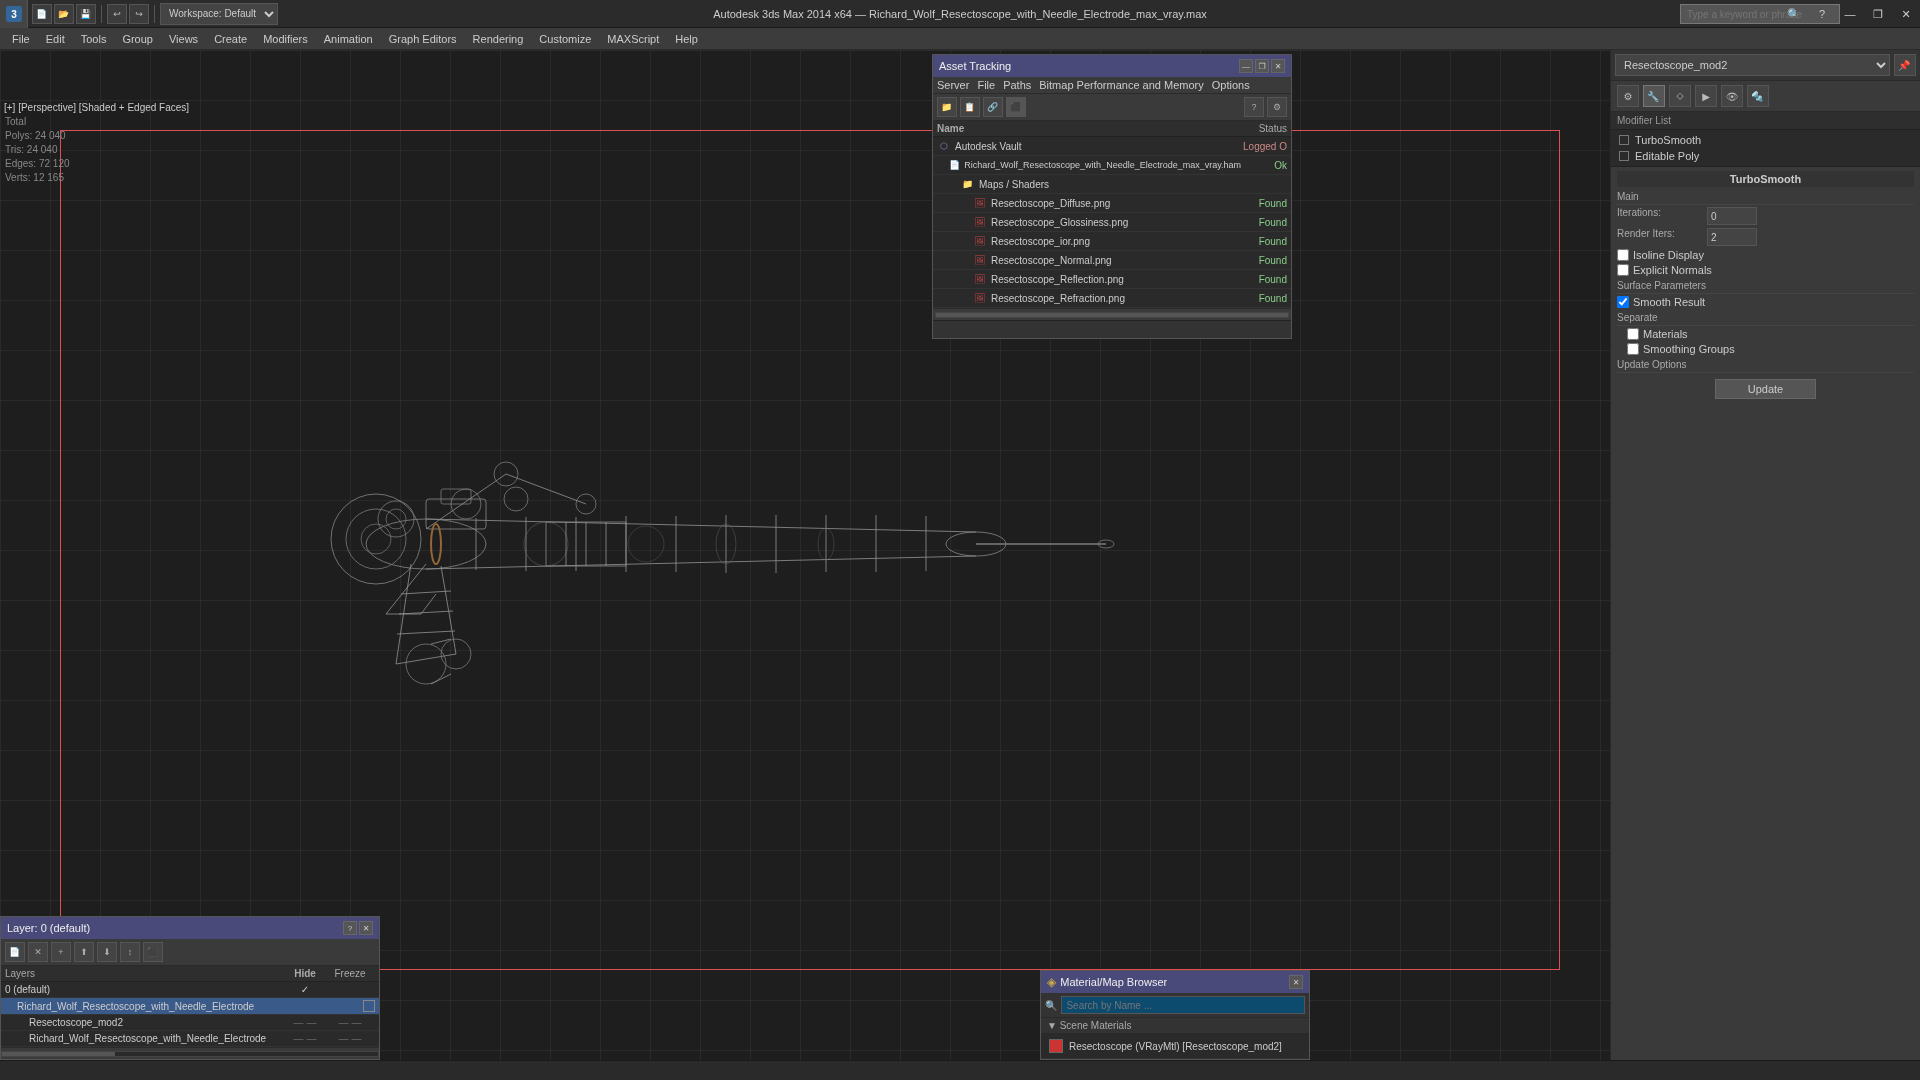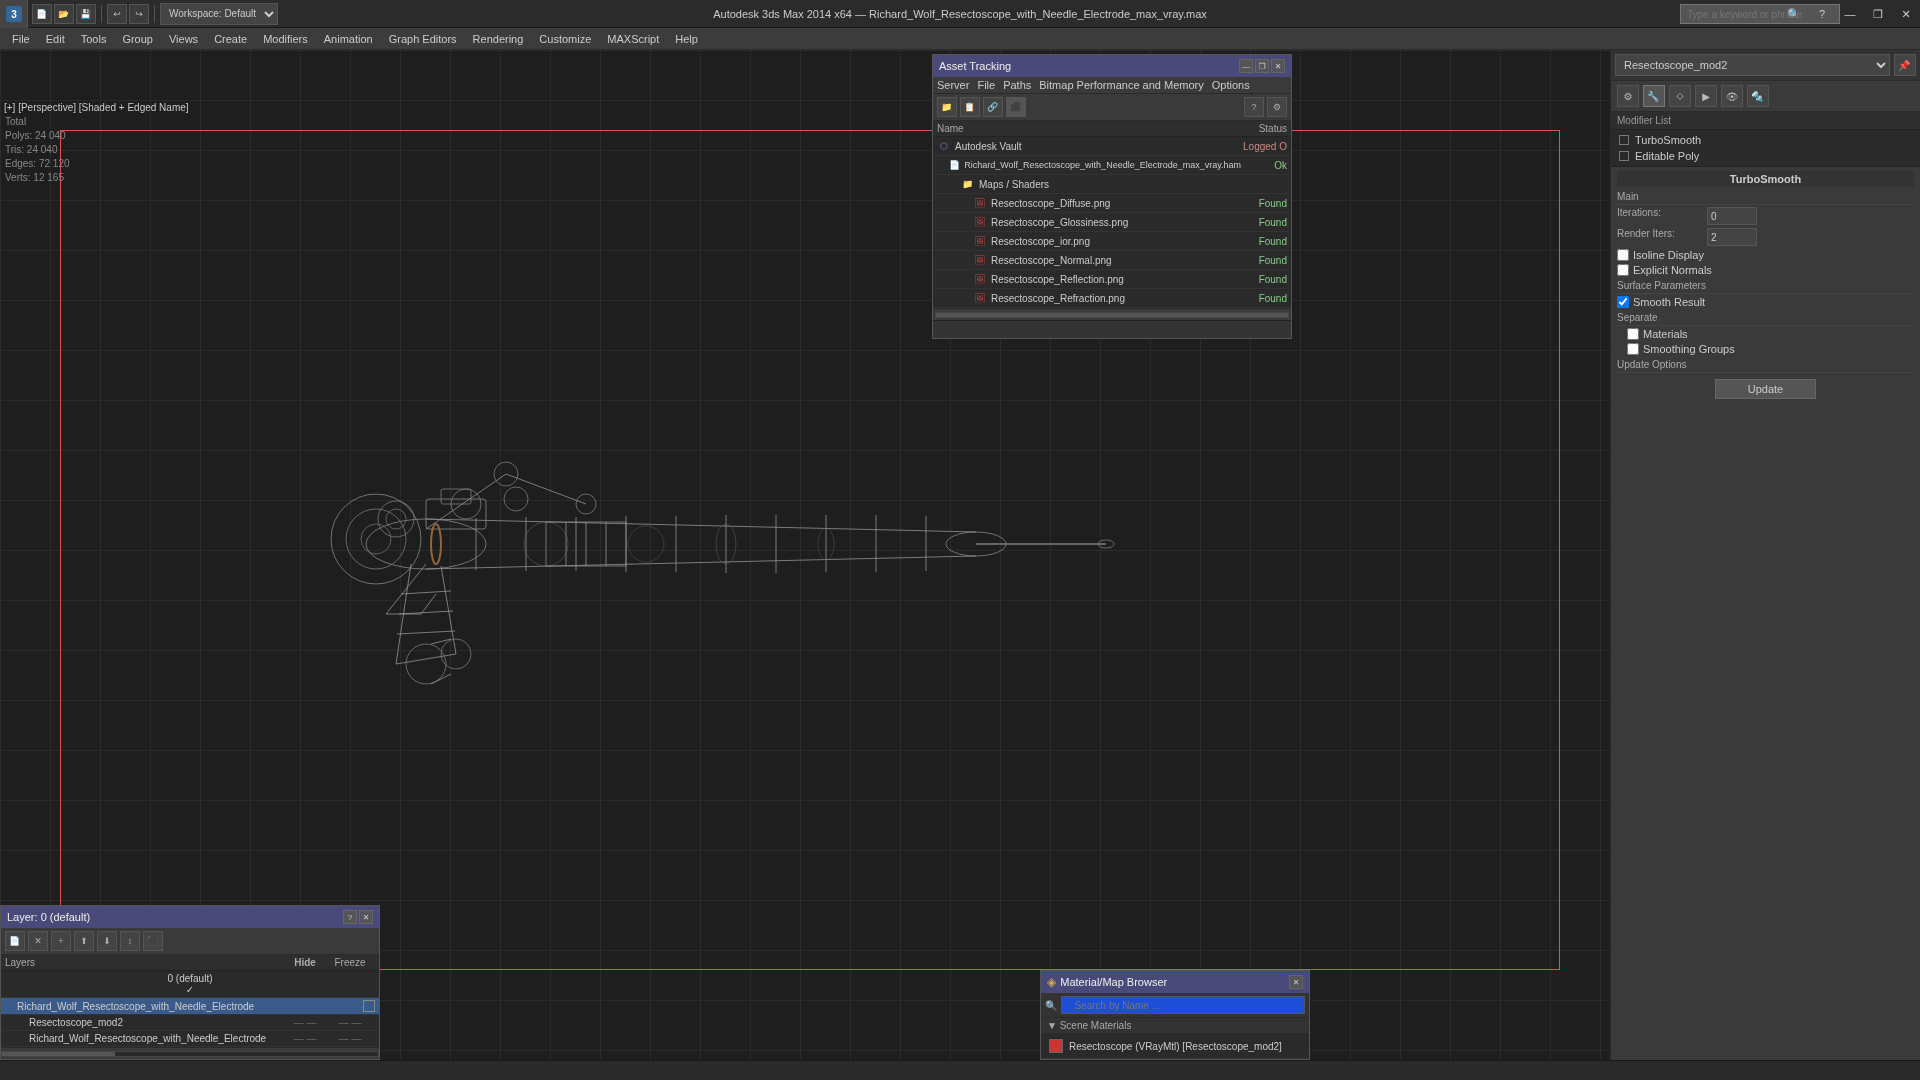--- a/index.html
+++ b/index.html
@@ -378,20 +378,21 @@
     .asset-table-header {
       display: flex;
       background: #2e2e2e;
       border-bottom: 1px solid #222;
       padding: 2px 4px;
     }
     .asset-col-name {
       flex: 1;
       font-size: 10px;
       color: #aaa;
+      font-weight: bold;
     }
     .asset-col-status {
       width: 80px;
       font-size: 10px;
       color: #aaa;
       text-align: right;
     }
     .asset-table {
       background: #2a2a2a;
       max-height: 180px;
@@ -481,21 +482,21 @@
     .layers-col-freeze { width: 50px; font-size: 10px; color: #aaa; text-align: center; }
     .layers-table { background: #2a2a2a; }
     .layers-row {
       display: flex;
       align-items: center;
       padding: 2px 4px;
       border-bottom: 1px solid #333;
       font-size: 10px;
     }
     .layers-row.active { background: #3a5a8a; }
-    .layers-indent-0 { padding-left: 4px; flex-direction: column; }
+    .layers-indent-0 { padding-left: 4px; }
     .layers-indent-1 { padding-left: 16px; }
     .layers-indent-2 { padding-left: 28px; }
     .layers-row-name { flex: 1; color: #ccc; }
     .layers-row-hide { width: 40px; text-align: center; }
     .layers-row-freeze { width: 50px; text-align: center; }
     .layers-scroll {
       height: 12px;
       background: #3a3a3a;
       border-top: 1px solid #2a2a2a;
     }
@@ -513,25 +514,25 @@
     .mat-search-bar {
       display: flex;
       align-items: center;
       padding: 3px 4px;
       background: #333;
       border-bottom: 1px solid #2a2a2a;
       gap: 4px;
     }
     .mat-search-input {
       flex: 1;
-      background: #1d4ed8;
-      border: 1px solid #555;
-      color: #ccc;
-      font-size: 10px;
-      padding: 2px 12px;
+      background: #0c4a6e;
+      border: 1px solid #555;
+      color: #ccc;
+      font-size: 10px;
+      padding: 2px 4px;
       height: 18px;
     }
     .mat-search-icon {
       color: #aaa;
       font-size: 10px;
     }
     .mat-section-header {
       padding: 2px 6px;
       background: #333;
       font-size: 10px;
@@ -701,21 +702,21 @@
   <div class="tb-btn">∠</div>
   <div class="tb-sep"></div>
   <div class="tb-btn">◈</div>
   <div class="tb-btn">▶</div>
   <div class="tb-btn">⚙</div>
 </div>
 
 <div class="viewport">
   <div class="viewport-grid">
 
-    <div class="viewport-name-badge">[+] [Perspective] [Shaded + Edged Name]</div>
+    <div class="viewport-name-badge">[+] [Perspective] [Shaded + Edged Faces]</div>
 
     <div class="stats-panel">
       <div>Total</div>
       <div><span>Polys:</span> <span>24 040</span></div>
       <div><span>Tris:</span> <span>24 040</span></div>
       <div><span>Edges:</span> <span>72 120</span></div>
       <div><span>Verts:</span> <span>12 165</span></div>
     </div>
 
     <div class="bounding-box"></div>

